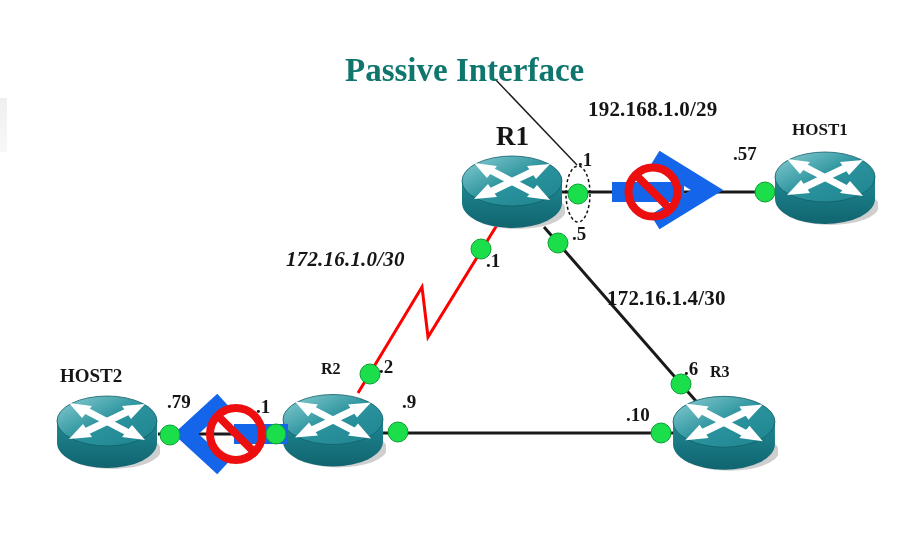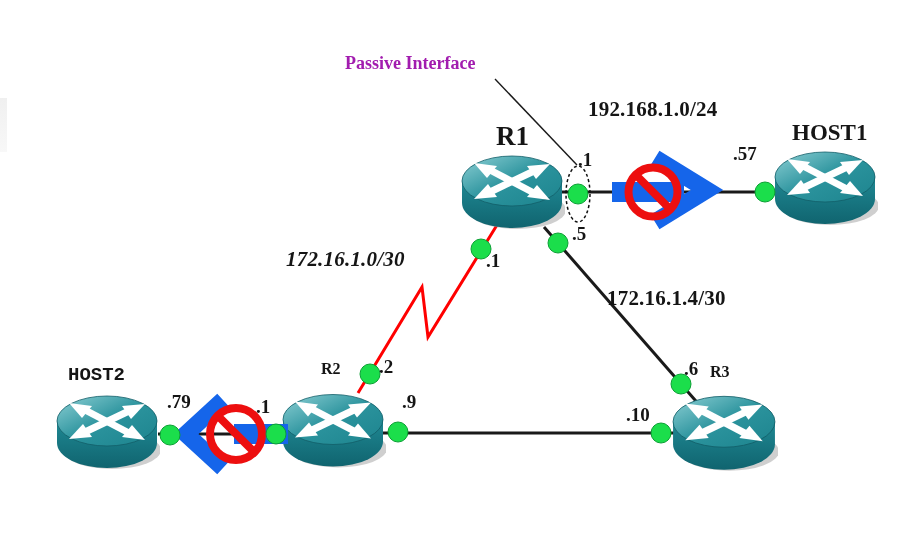--- a/index.html
+++ b/index.html
@@ -15,21 +15,21 @@
     position:absolute;
     font-weight:bold;
     white-space:nowrap;
     color:#151515;
     z-index:2;
     line-height:1;
   }
   .dev{font-size:16px;}
   .net{font-size:21px;letter-spacing:0.2px;}
   .if{font-size:19px;}
-  .passive{font-size:18px;color:#a21caf;}
+  .passive{font-size:33px;color:#0f766e;}
   .under-svg{z-index:0;}
   .edge-artifact{
     position:absolute;left:0;top:98px;width:7px;height:54px;
     background:linear-gradient(180deg,#ececec,#f6f6f6);
     opacity:.8;z-index:0;
   }
 </style>
 </head>
 <body>
 
@@ -117,26 +117,26 @@
       <circle cx="681" cy="384" r="10"></circle>
       <circle cx="661" cy="433" r="10"></circle>
     </g>
 
     <ellipse cx="578" cy="194" rx="12" ry="28" fill="none" stroke="#111111" stroke-width="1.5" stroke-dasharray="3,2.5"></ellipse>
   </svg>
 
   <div class="lbl passive" style="left:345px;top:54px;">Passive Interface</div>
 
   <div class="lbl dev" style="left:496px;top:123px;font-size:27px;">R1</div>
-  <div class="lbl dev" style="left:792px;top:121px;font-size:23px;">HOST1</div>
-  <div class="lbl dev" style="left:68px;top:366px;font-size:19px;font-family:Liberation Mono, monospace;">HOST2</div>
+  <div class="lbl dev" style="left:792px;top:121px;font-size:17px;">HOST1</div>
+  <div class="lbl dev" style="left:60px;top:366px;font-size:19px;">HOST2</div>
   <div class="lbl dev" style="left:321px;top:361px;">R2</div>
   <div class="lbl dev" style="left:710px;top:364px;">R3</div>
 
-  <div class="lbl net" style="left:588px;top:99px;">192.168.1.0/24</div>
+  <div class="lbl net" style="left:588px;top:99px;">192.168.1.0/29</div>
   <div class="lbl net" style="left:286px;top:249px;font-style:italic;">172.16.1.0/30</div>
   <div class="lbl net" style="left:607px;top:288px;">172.16.1.4/30</div>
 
   <div class="lbl if" style="left:578px;top:150px;">.1</div>
   <div class="lbl if" style="left:733px;top:144px;">.57</div>
   <div class="lbl if" style="left:572px;top:224px;">.5</div>
   <div class="lbl if" style="left:486px;top:251px;">.1</div>
   <div class="lbl if" style="left:379px;top:357px;">.2</div>
   <div class="lbl if" style="left:402px;top:392px;">.9</div>
   <div class="lbl if" style="left:256px;top:397px;">.1</div>

